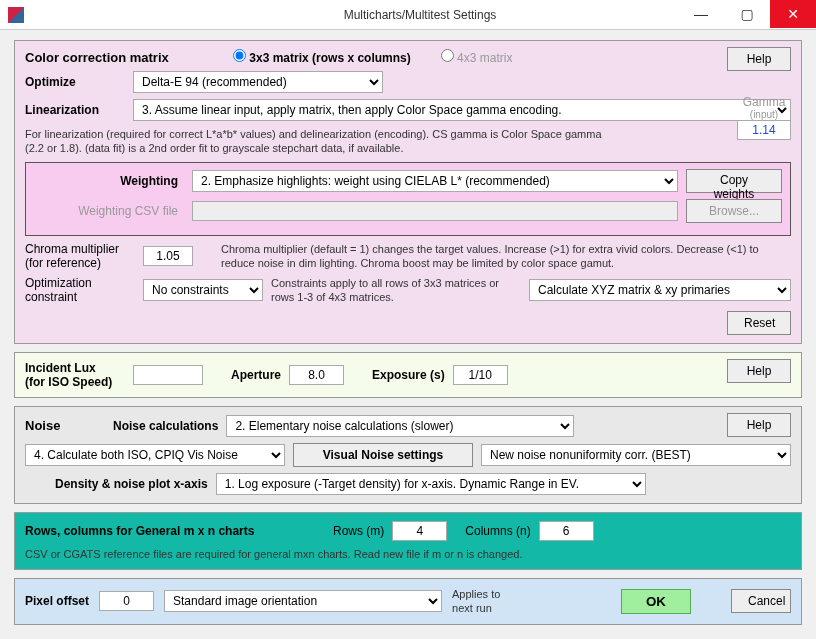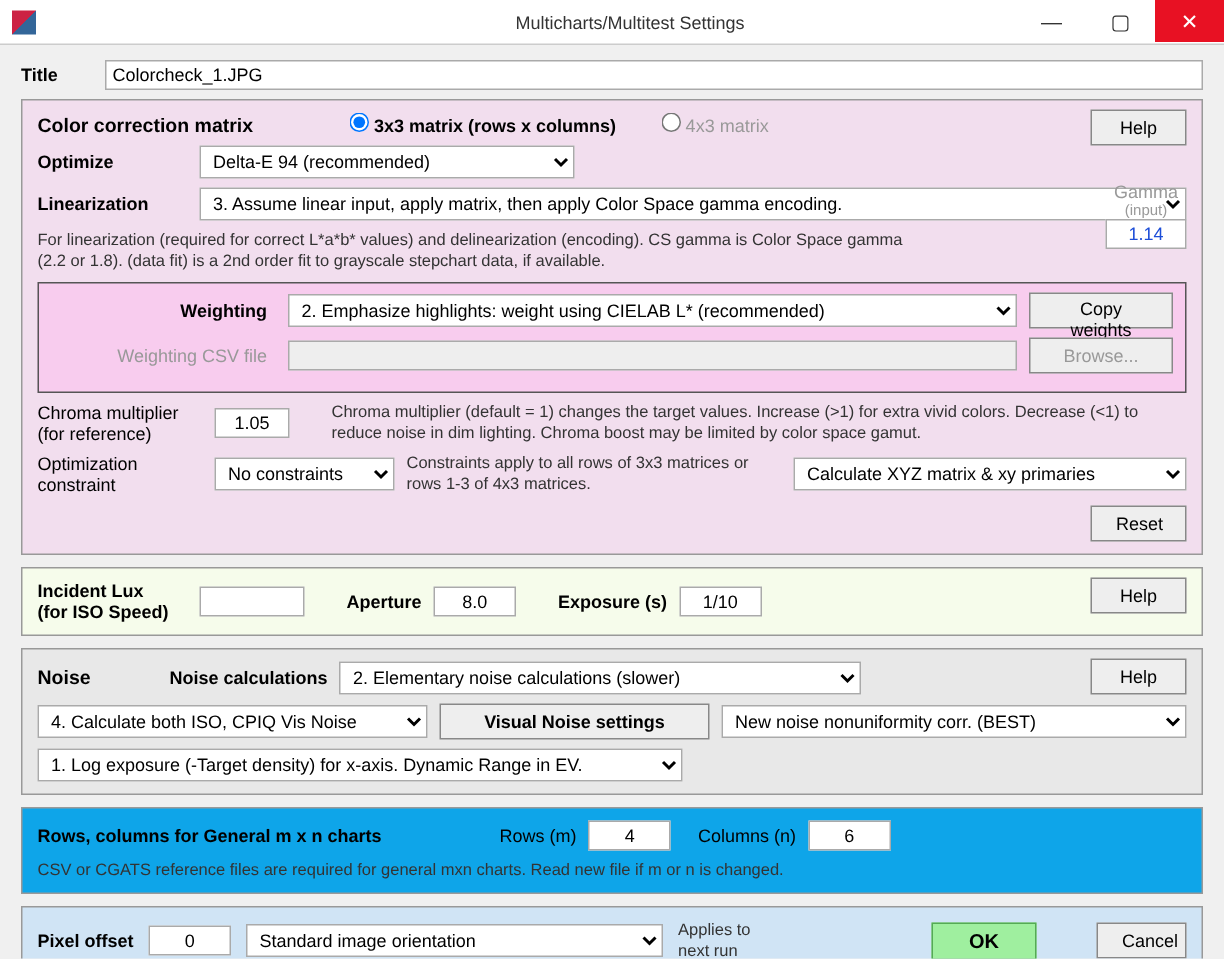--- a/index.html
+++ b/index.html
@@ -16,21 +16,21 @@
 .label-bold { font-weight: bold; }
 input[type=text], select { font-family: inherit; font-size: 12px; padding: 2px 4px; border: 1px solid #aaa; background: #fff; }
 select { height: 22px; }
 input[type=text] { height: 20px; }
 .title-input { flex: 1; height: 22px; }
 .panel { border: 1px solid #999; padding: 8px 10px; margin-bottom: 8px; position: relative; }
 .panel-pink { background: #f2deee; }
 .panel-inner-pink { background: #f8ccee; border: 1px solid #555; padding: 6px 8px; margin: 6px 0; }
 .panel-yellow { background: #f6fceb; }
 .panel-gray { background: #e8e8e8; }
-.panel-pinkish { background: #0ea5e9; }
+.panel-pinkish { background: #14b8a6; }
 .panel-blue-bottom { background: #d0e4f5; border: 1px solid #999; padding: 8px 10px; margin-top: 8px; display: flex; align-items: center; gap: 10px; }
 .help-btn, .std-btn { padding: 3px 16px; border: 1px solid #888; background: #eee; font-size: 12px; cursor: pointer; height: 24px; }
 .help-btn { position: absolute; right: 10px; top: 6px; width: 64px; }
 .small-text { font-size: 11px; color: #333; line-height: 1.3; }
 .gray-label { color: #999; }
 .gamma-box { position: absolute; right: 10px; top: 54px; text-align: center; }
 .gamma-box input { width: 54px; text-align: center; color: #1d4ed8; }
 .chroma-val { background: #ffff99; width: 50px; text-align: center; }
 .radio-group { display: flex; gap: 30px; align-items: center; }
 .reset-row { text-align: right; margin-top: 6px; }
@@ -48,24 +48,20 @@
   <span class="title">Multicharts/Multitest Settings</span>
   <div class="controls">
     <div class="btn min">—</div>
     <div class="btn max">▢</div>
     <div class="btn close">✕</div>
   </div>
 </div>
 
 <div class="content">
 
-  <div class="row">
-    <span class="label-bold" style="width:48px">Title</span>
-    <input type="text" class="title-input" value="Colorcheck_1.JPG" style="">
-  </div>
 
   <div class="panel panel-pink">
     <button class="help-btn">Help</button>
     <div class="row">
       <span class="label-bold" style="font-size:13px;width:200px">Color correction matrix</span>
       <span class="radio-group">
         <label><input type="radio" checked="" style=""> <b>3x3 matrix  (rows x columns)</b></label>
         <label class="gray-label"><input type="radio" style=""> <span>4x3 matrix</span></label>
       </span>
     </div>
@@ -142,20 +138,21 @@
       <span class="label-bold" style="width:80px;font-size:13px">Noise</span>
       <span class="label-bold">Noise calculations</span>
       <select style="width:348px"><option>2. Elementary noise calculations (slower)</option></select>
     </div>
     <div class="row">
       <select style="width:260px"><option>4.  Calculate both ISO, CPIQ Vis Noise</option></select>
       <button class="std-btn" style="width:180px;font-weight:bold">Visual Noise settings</button>
       <select class="flex1"><option>New noise nonuniformity corr. (BEST)</option></select>
     </div>
     <div class="row" style="margin-bottom:0">
+      <span class="label-bold" style="margin-left:30px">Density &amp; noise plot x-axis</span>
       <select style="width:430px"><option>1. Log exposure (-Target density) for x-axis.     Dynamic Range in EV.</option></select>
     </div>
   </div>
 
   <div class="panel panel-pinkish">
     <div class="row">
       <span class="label-bold" style="width:300px">Rows, columns for General m x n charts</span>
       <span>Rows (m)</span>
       <input type="text" class="w60" value="4" style="">
       <span style="margin-left:10px">Columns (n)</span>

